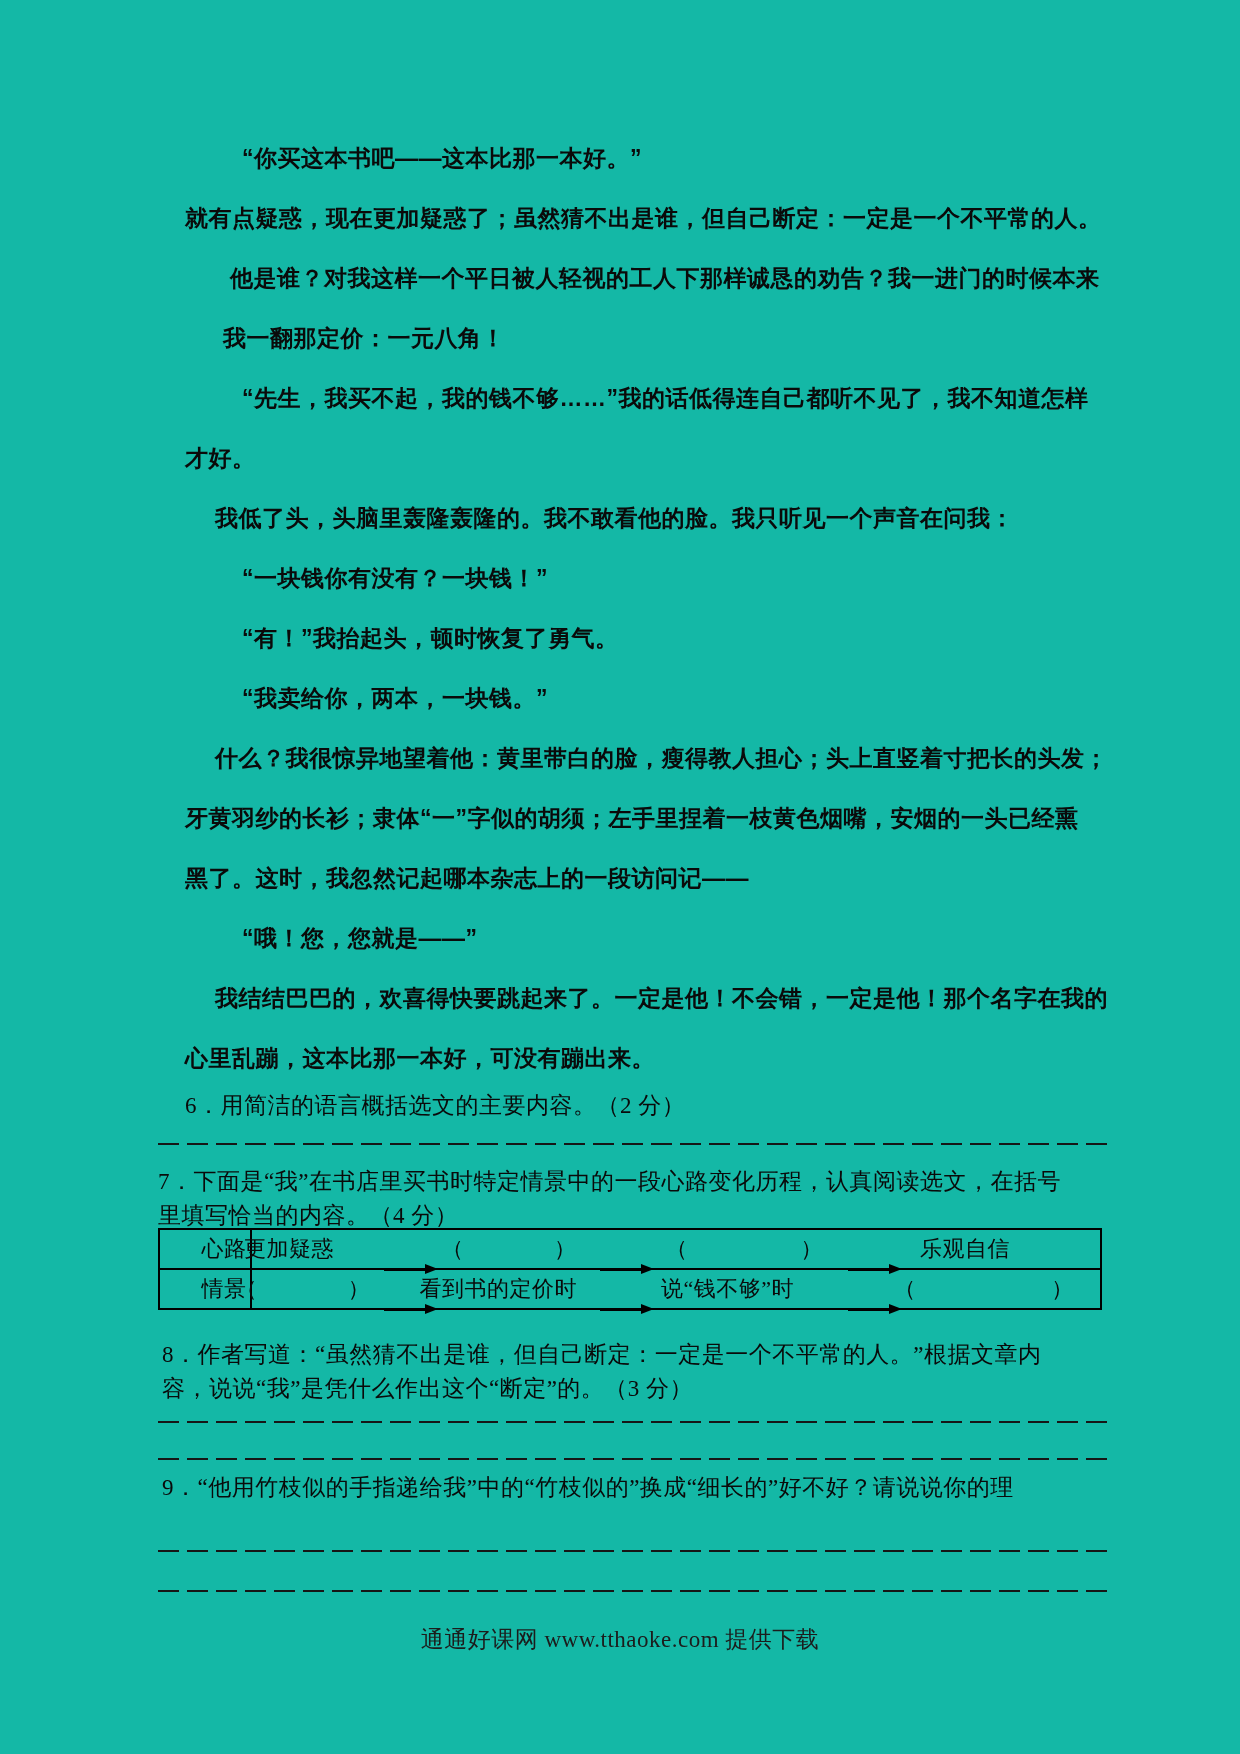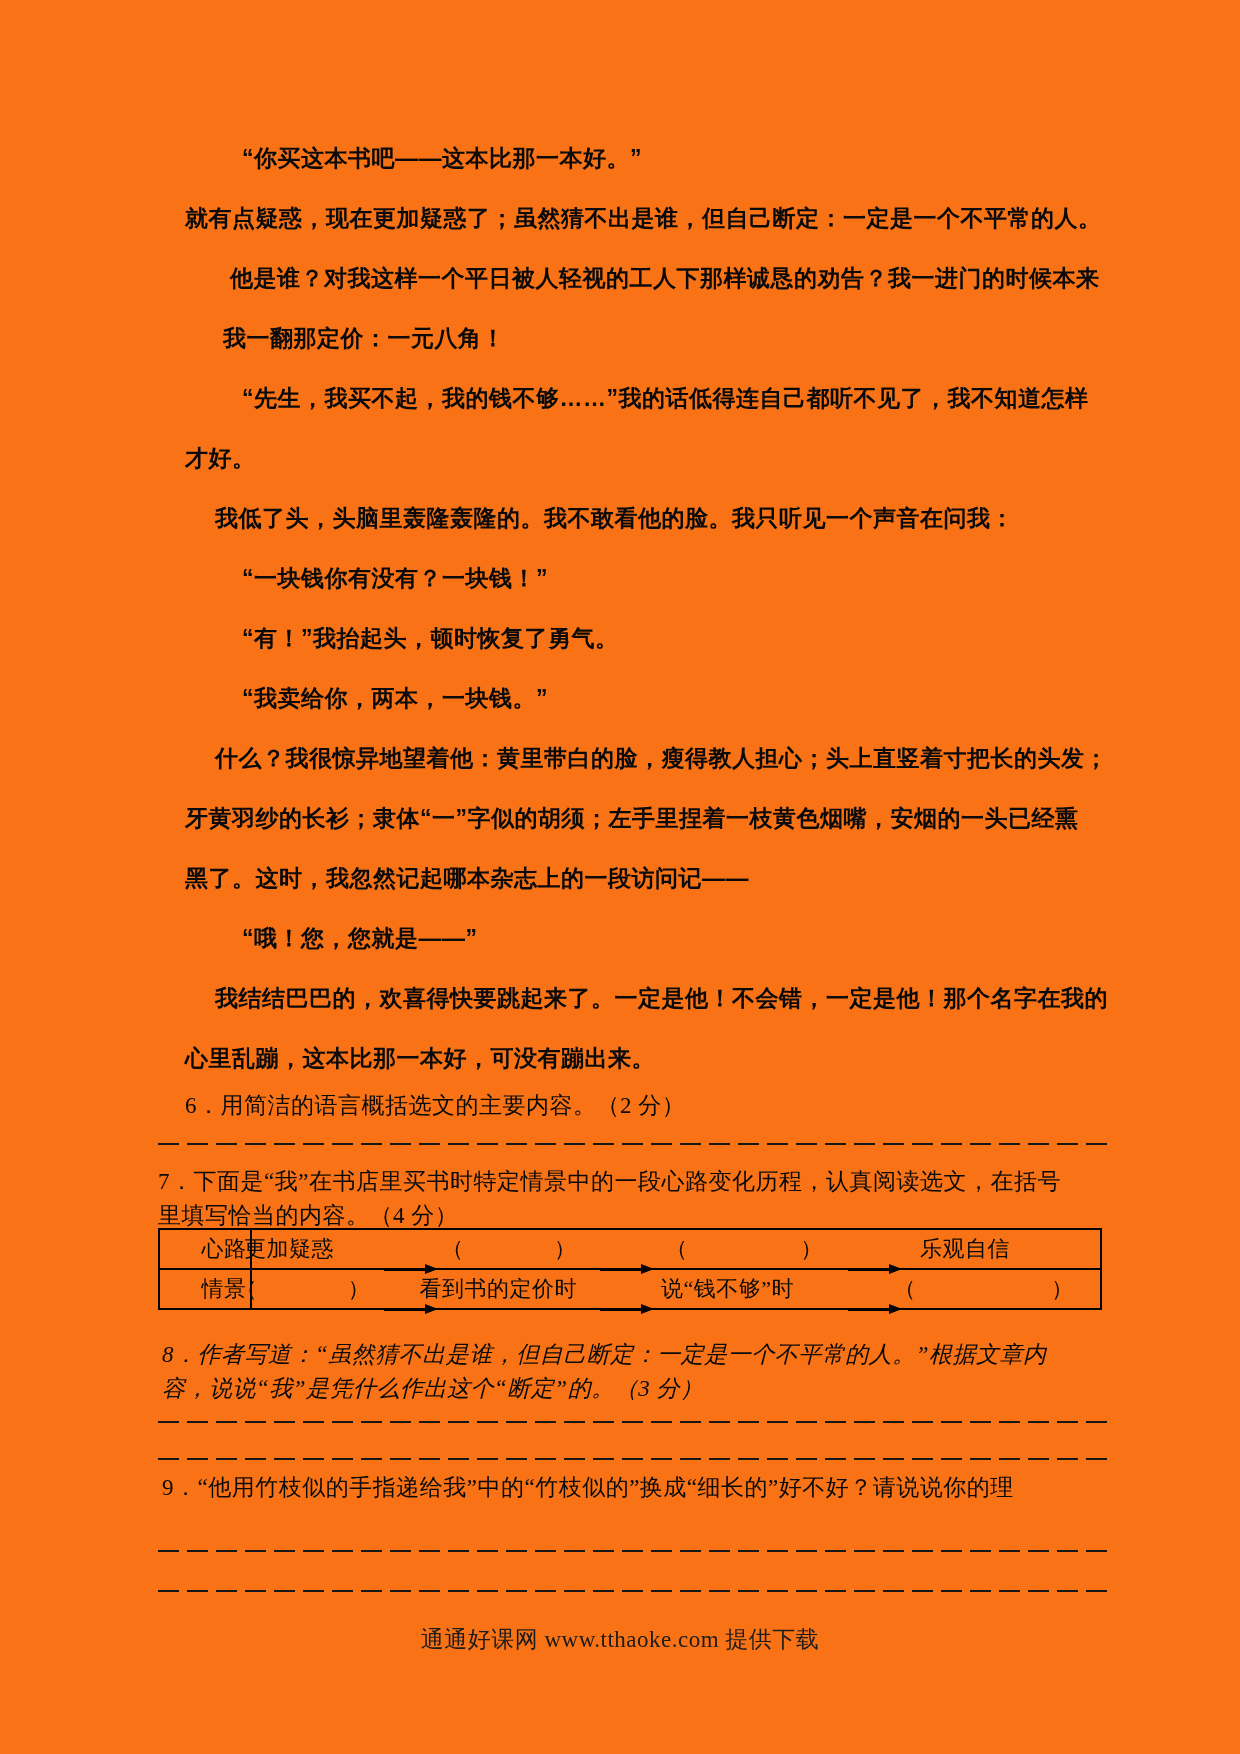--- a/index.html
+++ b/index.html
@@ -1,19 +1,19 @@
 <!DOCTYPE html>
 <html><head>
 <meta charset="utf-8">
 <style>
   html,body{margin:0;padding:0;background:#e8e8e8;}
   .page{
     position:relative;
     width:1240px;height:1754px;
-    background:#f97316;
+    background:#14b8a6;
     margin:0 auto;
     overflow:hidden;
     color:#000;
     font-family:"Liberation Serif", serif;
   }
   
   .passage{
     position:absolute;left:185px;top:128px;width:930px;
     font-family:"Liberation Sans", sans-serif;
     font-weight:700;
@@ -28,21 +28,21 @@
   .i57{padding-left:57px;}
   
   .qblock{
     position:absolute;left:162px;width:950px;
     font-size:23px;letter-spacing:0.5px;line-height:34px;
     color:#0a0a0a;
   }
   .qline{white-space:nowrap;}
   #q6{left:185px;top:1089px;}
   #q7{left:158px;top:1156px;margin-top:9px;}
-  #q8{top:1338px;font-style:italic;}
+  #q8{top:1338px;}
   #q9{top:1471px;}
   
   .dash{
     position:absolute;left:158px;width:955px;height:2px;
     background:repeating-linear-gradient(to right,#161616 0 21px,transparent 21px 29px);
   }
   
   .ftable{
     position:absolute;left:158px;top:1228px;width:944px;
     border:2px solid #000;

